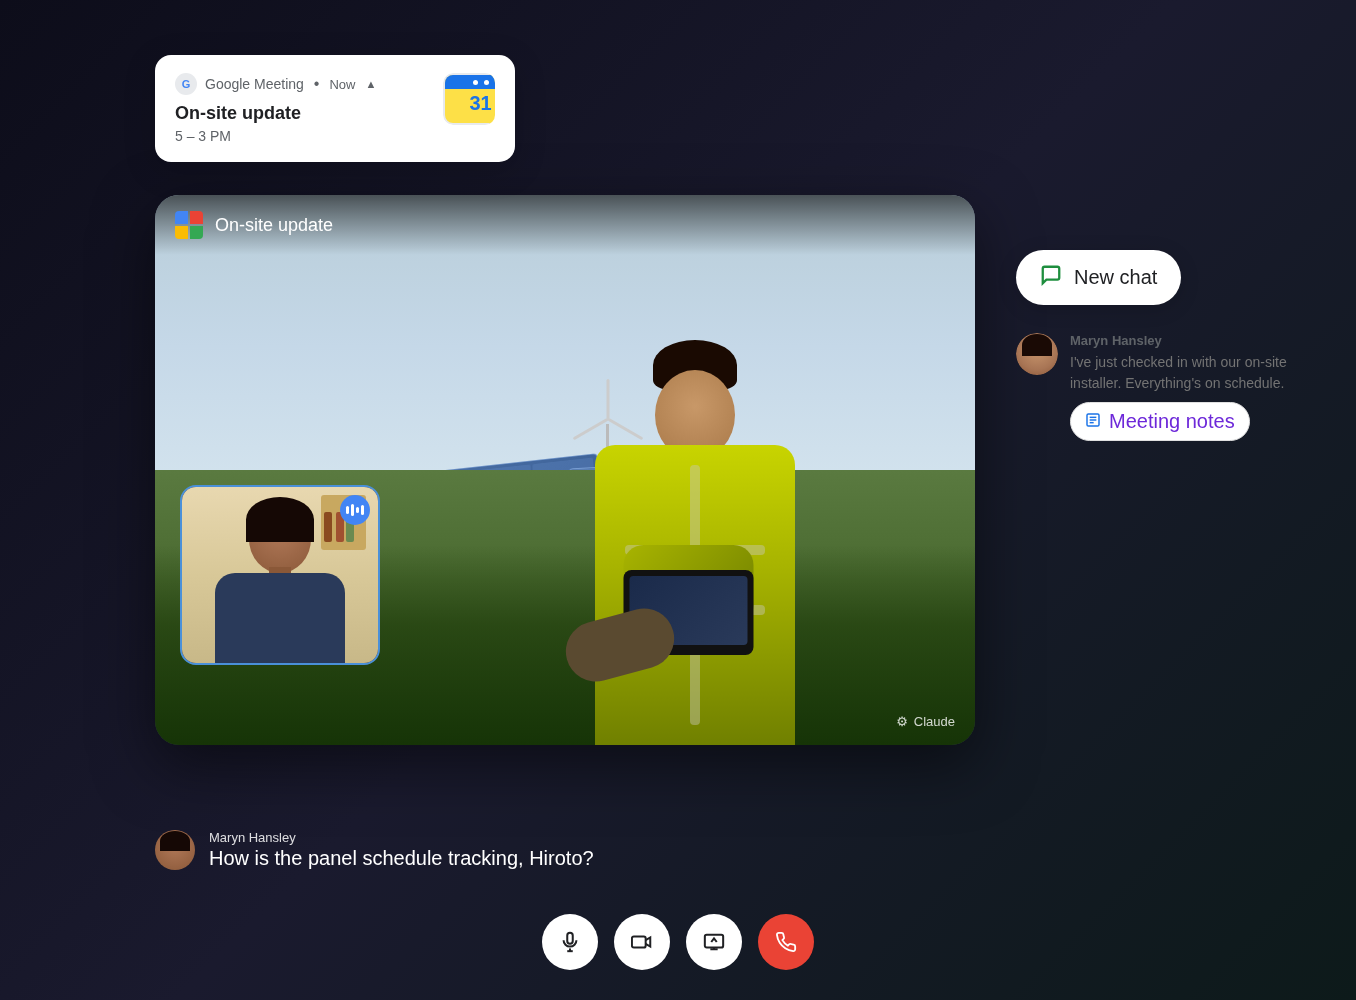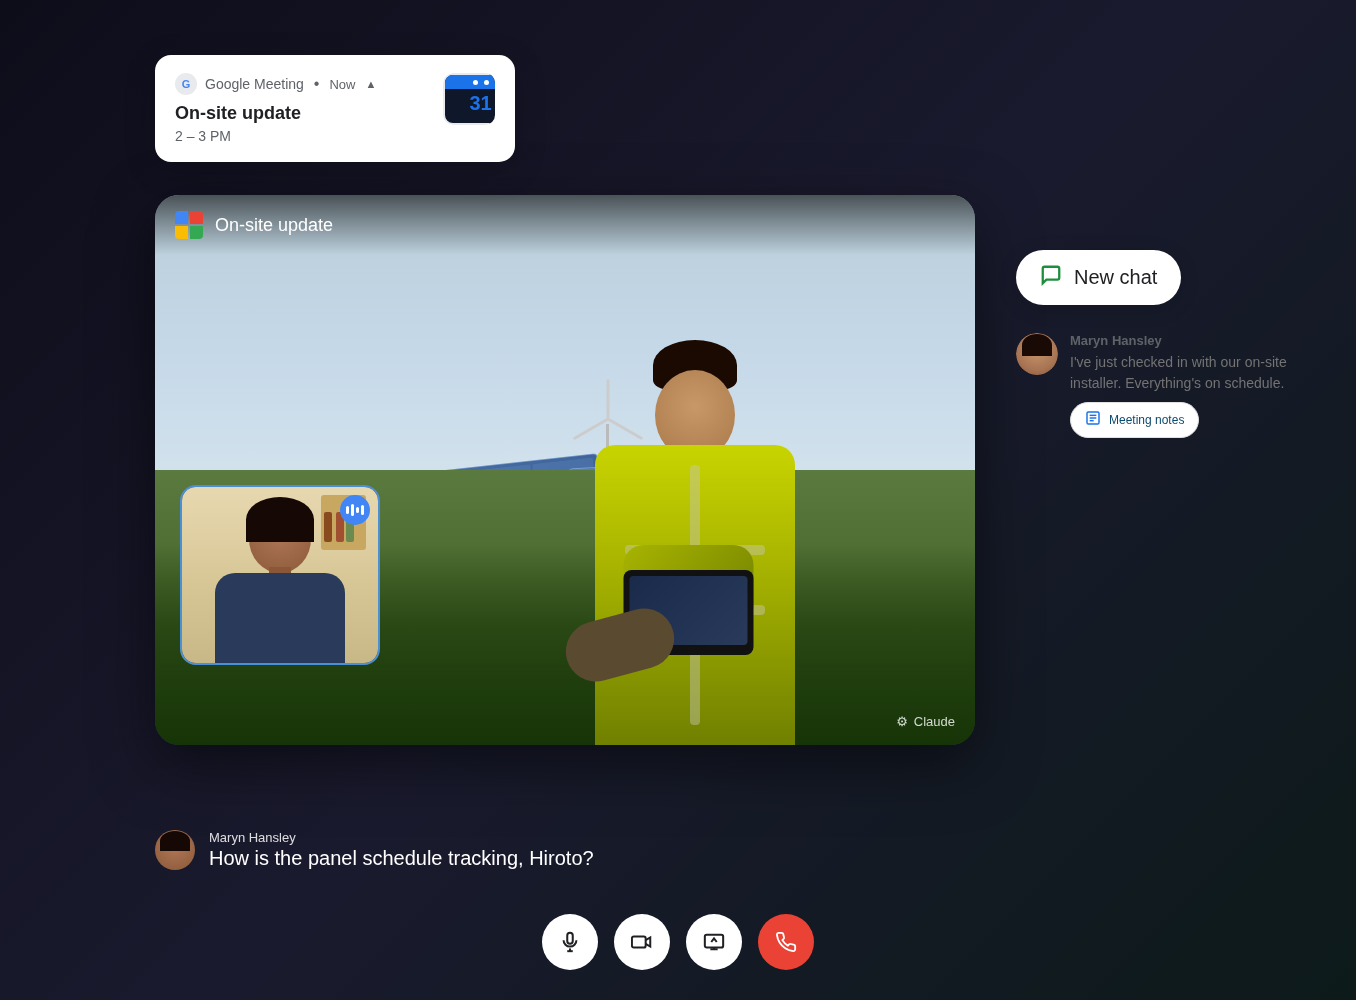--- a/index.html
+++ b/index.html
@@ -49,21 +49,21 @@
       width: 52px;
       height: 52px;
       border-radius: 10px;
       overflow: hidden;
       flex-shrink: 0;
       margin-left: 12px;
     }
     .cal-icon-inner {
       width: 75px;
       height: 52px;
-      background: #0f172a;
+      background: #fde047;
       border: 2px solid #e8eaed;
       border-radius: 10px;
       display: flex;
       align-items: center;
       justify-content: center;
       position: relative;
     }
     .cal-icon-top {
       position: absolute;
       top: 0; left: 0; right: 0;
@@ -323,23 +323,23 @@
       border-radius: 20px;
       padding: 7px 14px;
       margin-top: 8px;
       cursor: pointer;
     }
     .notes-icon {
       color: #1a73e8;
       font-size: 16px;
     }
     .notes-label {
-      font-size: 12px;
+      font-size: 20px;
       font-weight: 500;
-      color: #0c4a6e;
+      color: #6d28d9;
     }
 
     .emoji { font-size: 22px; margin-top: 4px; display: block; }
 
     
     .av-maryn {
       width: 42px;
       height: 42px;
       background: radial-gradient(circle at 50% 40%, #c8956c 0%, #a87555 60%, #8a5535 100%);
       border-radius: 50%;
@@ -557,21 +557,21 @@
       <svg width="22" height="22" viewBox="0 0 22 22">
         <circle cx="11" cy="11" r="11" fill="#e8eaed"></circle>
         <text x="11" y="15" text-anchor="middle" font-size="11" font-weight="700" fill="#4285f4">G</text>
       </svg>
       <span class="cal-app-name">Google Meeting</span>
       <span class="cal-dot">•</span>
       <span class="cal-time">Now</span>
       <span class="cal-chevron">▲</span>
     </div>
     <div class="cal-title">On-site update</div>
-    <div class="cal-range">2 – 3 PM</div>
+    <div class="cal-range">5 – 3 PM</div>
   </div>
   <div class="cal-icon-box">
     <div class="cal-icon-inner">
       <div class="cal-icon-top">
         <div class="cal-icon-top-dots">
           <div class="cal-icon-top-dot"></div>
           <div class="cal-icon-top-dot"></div>
         </div>
       </div>
       <div class="cal-icon-number">31</div>

